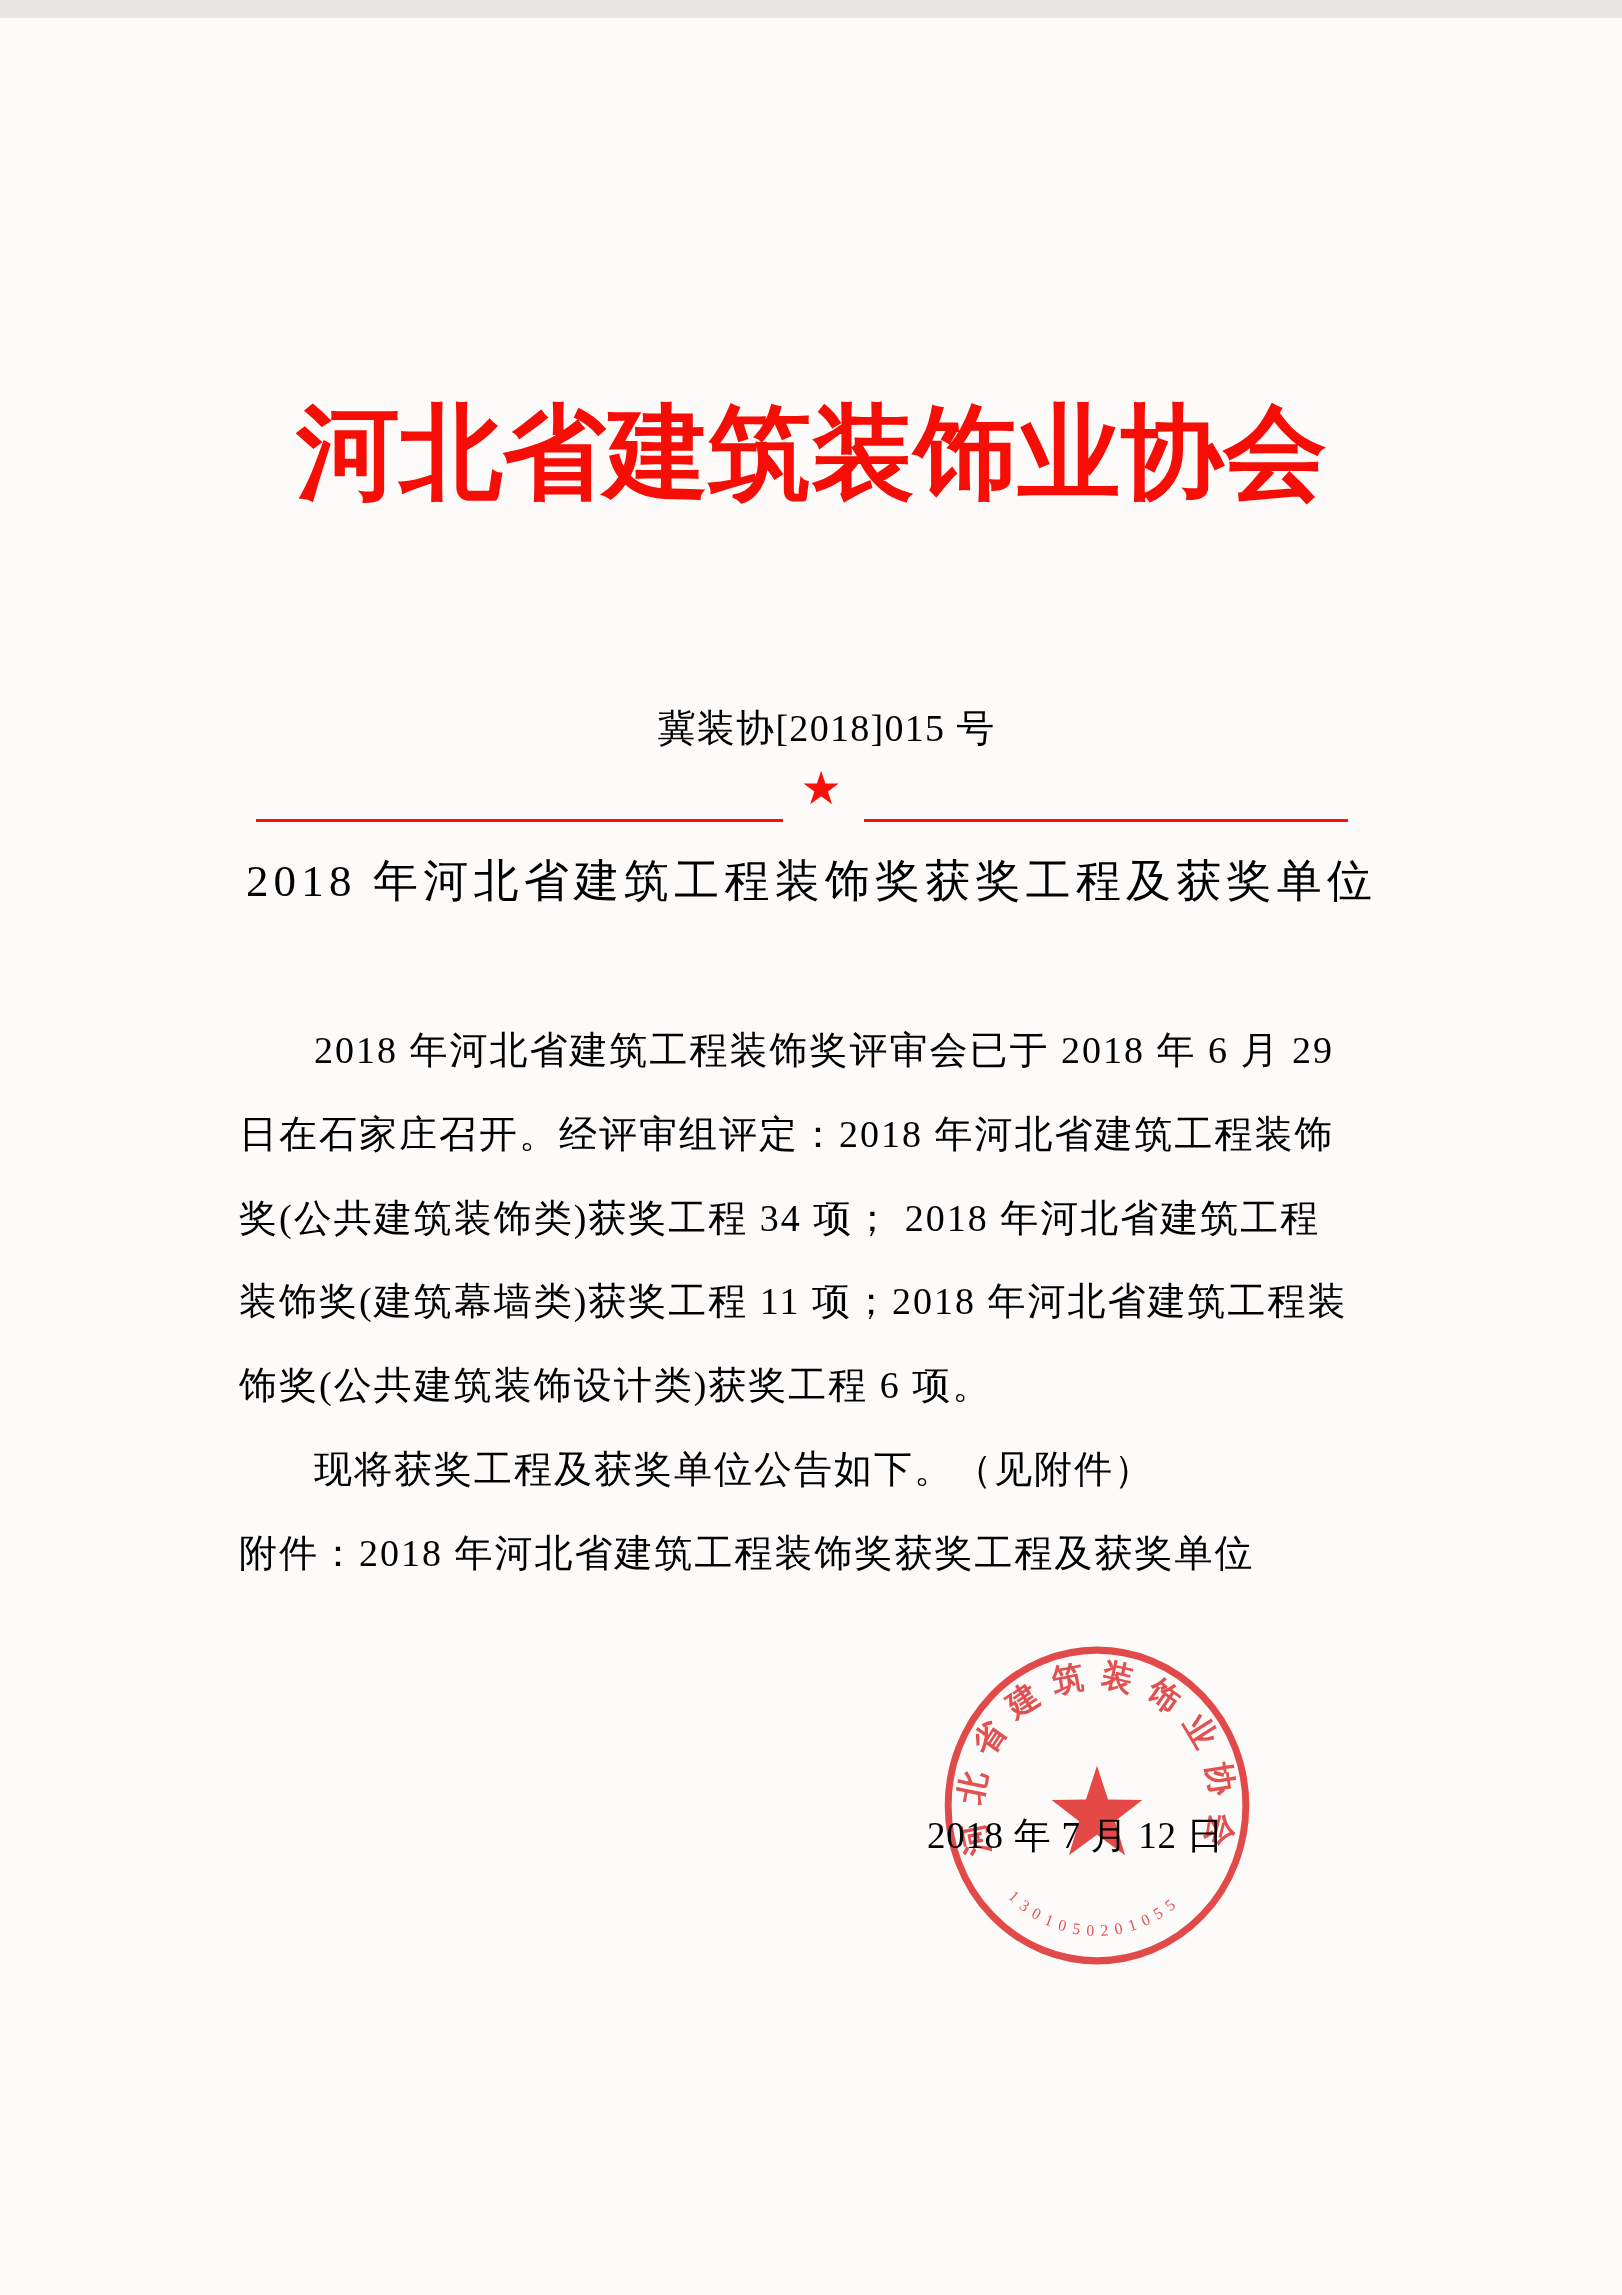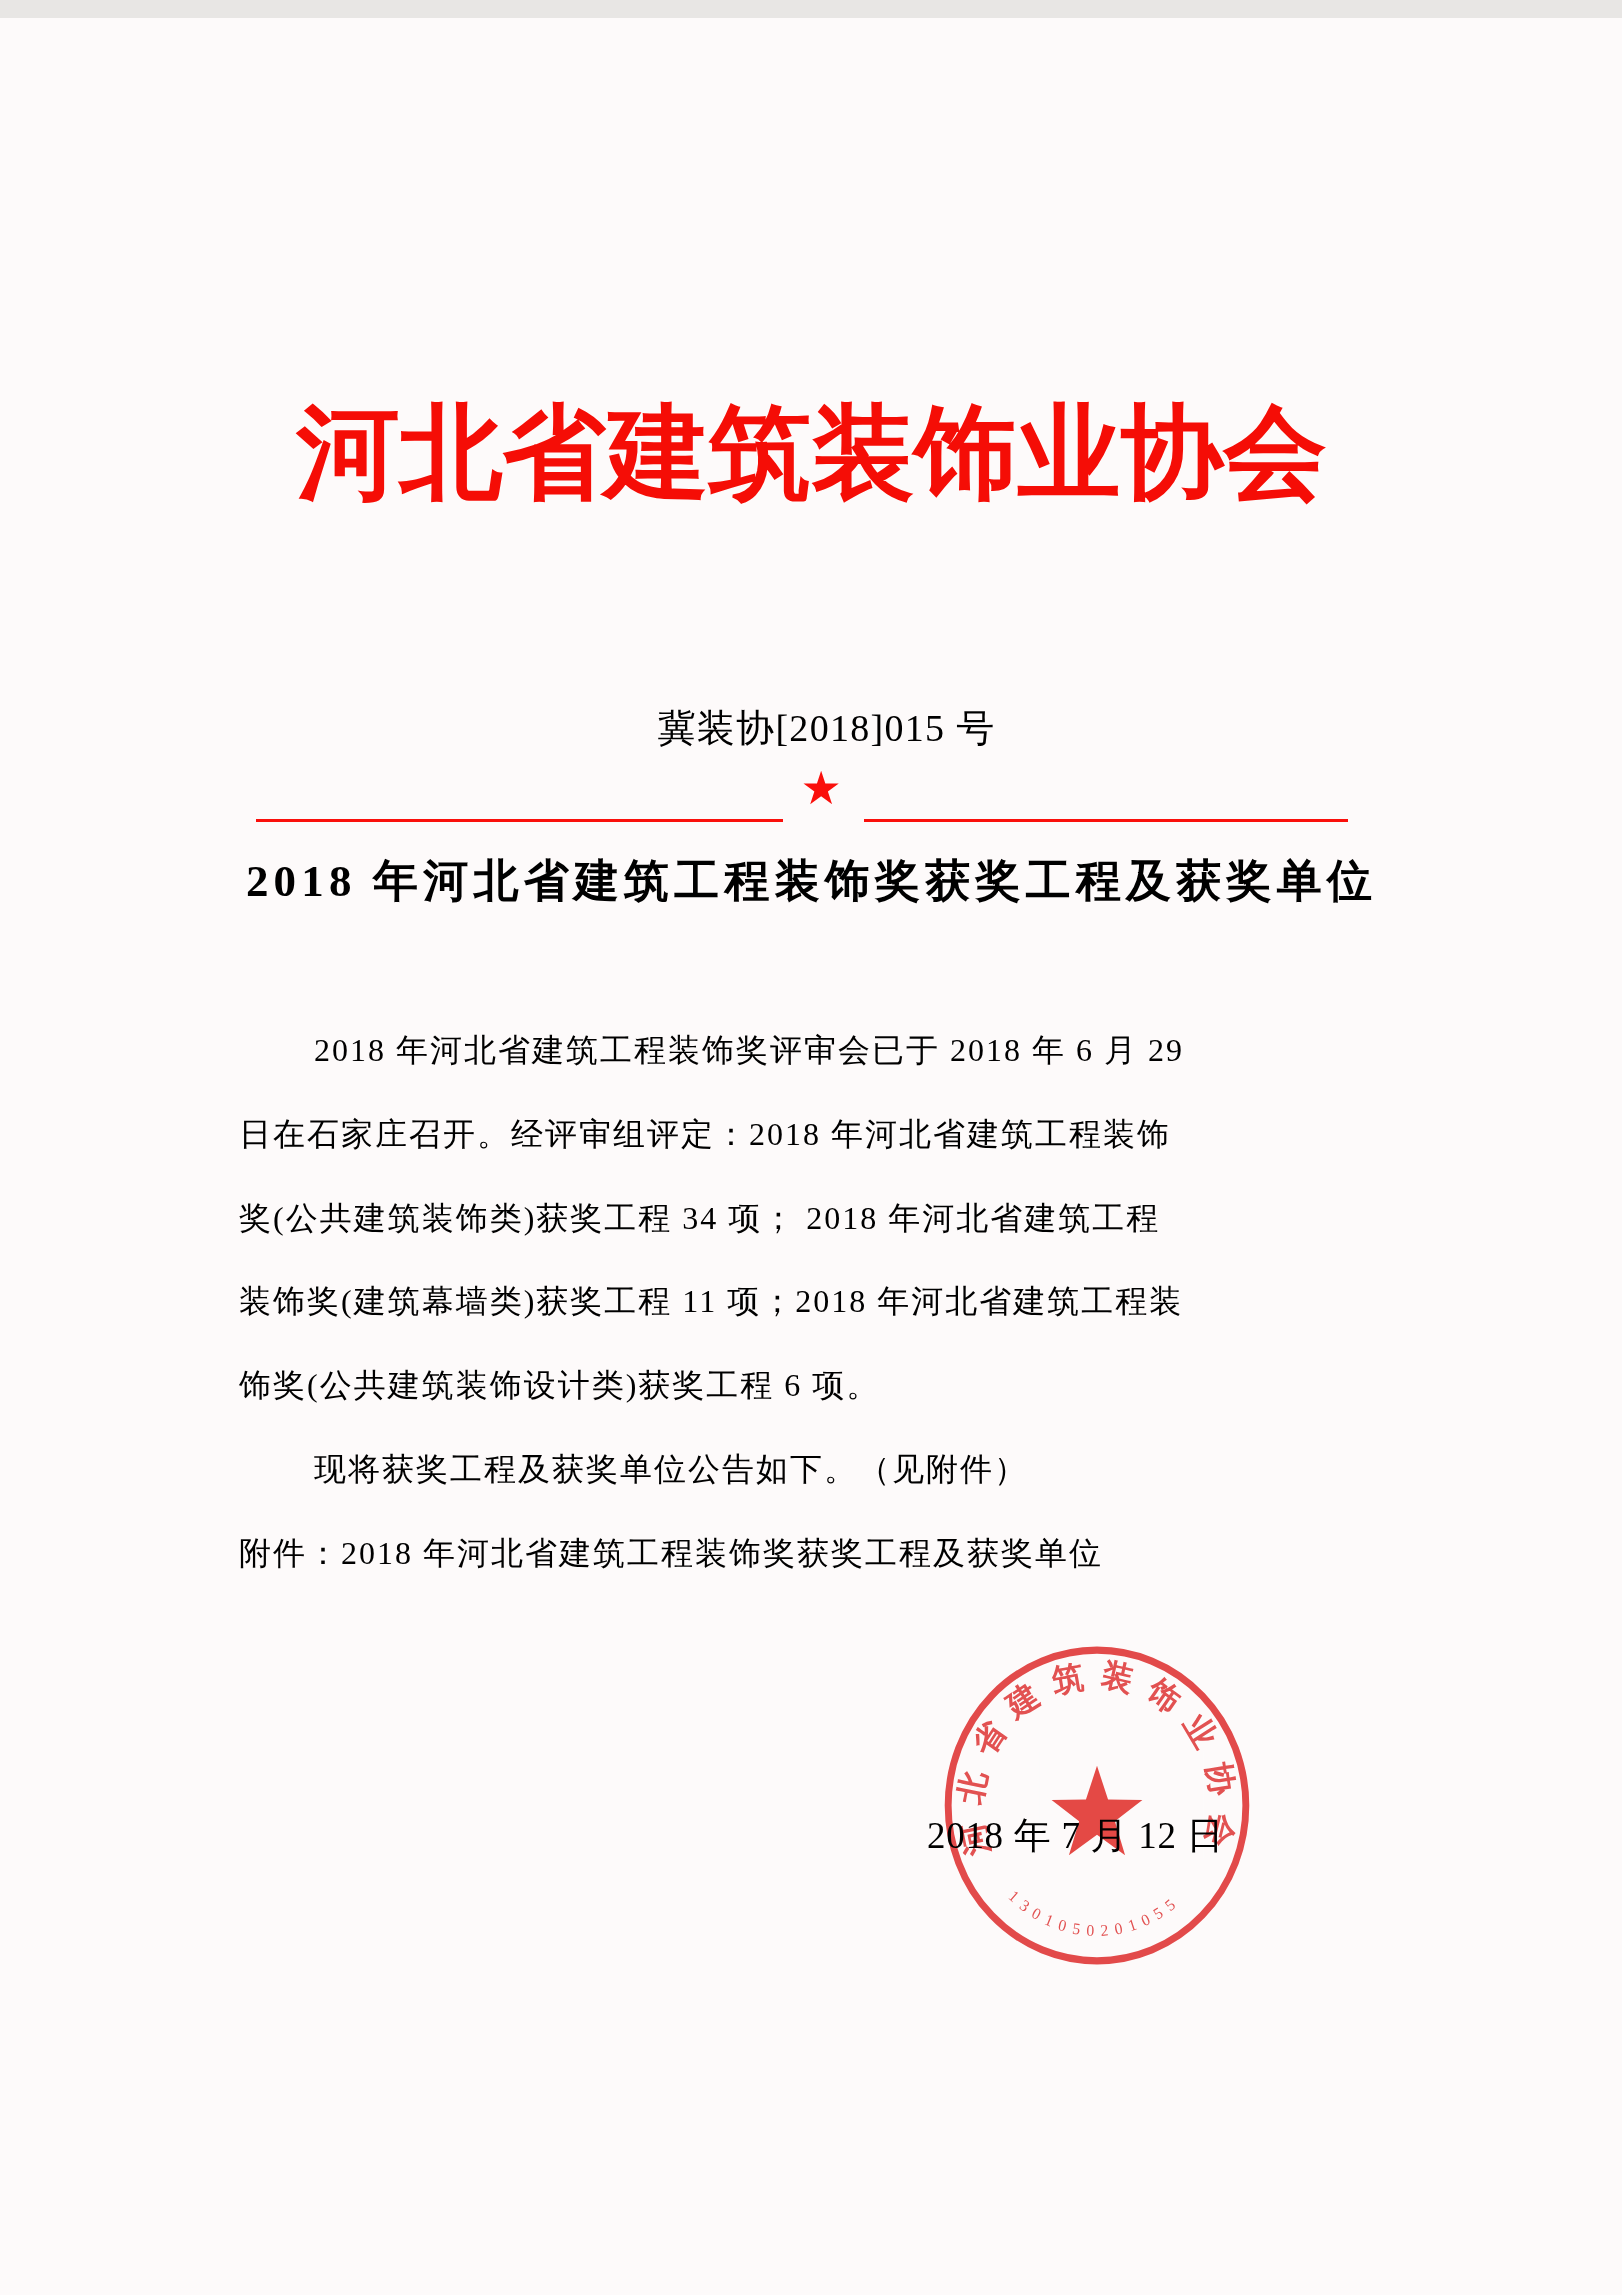--- a/index.html
+++ b/index.html
@@ -25,26 +25,26 @@
   .divider-star {
     position:absolute; left:792px; top:743px; width:58px;
     line-height:56px; font-size:46px; text-align:center;
     color:#fa0f0b; z-index:3;
   }
   .rule { position:absolute; top:801px; height:3.3px; background:#fa0f0b; }
   .rule-left  { left:256px;  width:527px; }
   .rule-right { left:864px; width:484px; }
   .doc-heading {
     position:absolute; left:0; top:832px; width:1623px;
-    line-height:62px; font-size:45px; font-weight:bold;
+    line-height:62px; font-size:45px; font-weight:normal;
     text-align:center; letter-spacing:5.2px; white-space:nowrap;
   }
   .bl {
     position:absolute; left:239px; width:1152px;
-    line-height:47px; font-size:32px; letter-spacing:2px;
+    line-height:47px; font-size:38px; letter-spacing:2px;
     white-space:nowrap;
   }
   .ind { text-indent:75px; }
   .date-line {
     position:absolute; left:927px; top:1797px; width:327px;
     line-height:42px; font-size:37px; text-align:left;
     letter-spacing:0.7px; white-space:nowrap; z-index:3;
   }
   .seal {
     position:absolute; left:940px; top:1625px;

